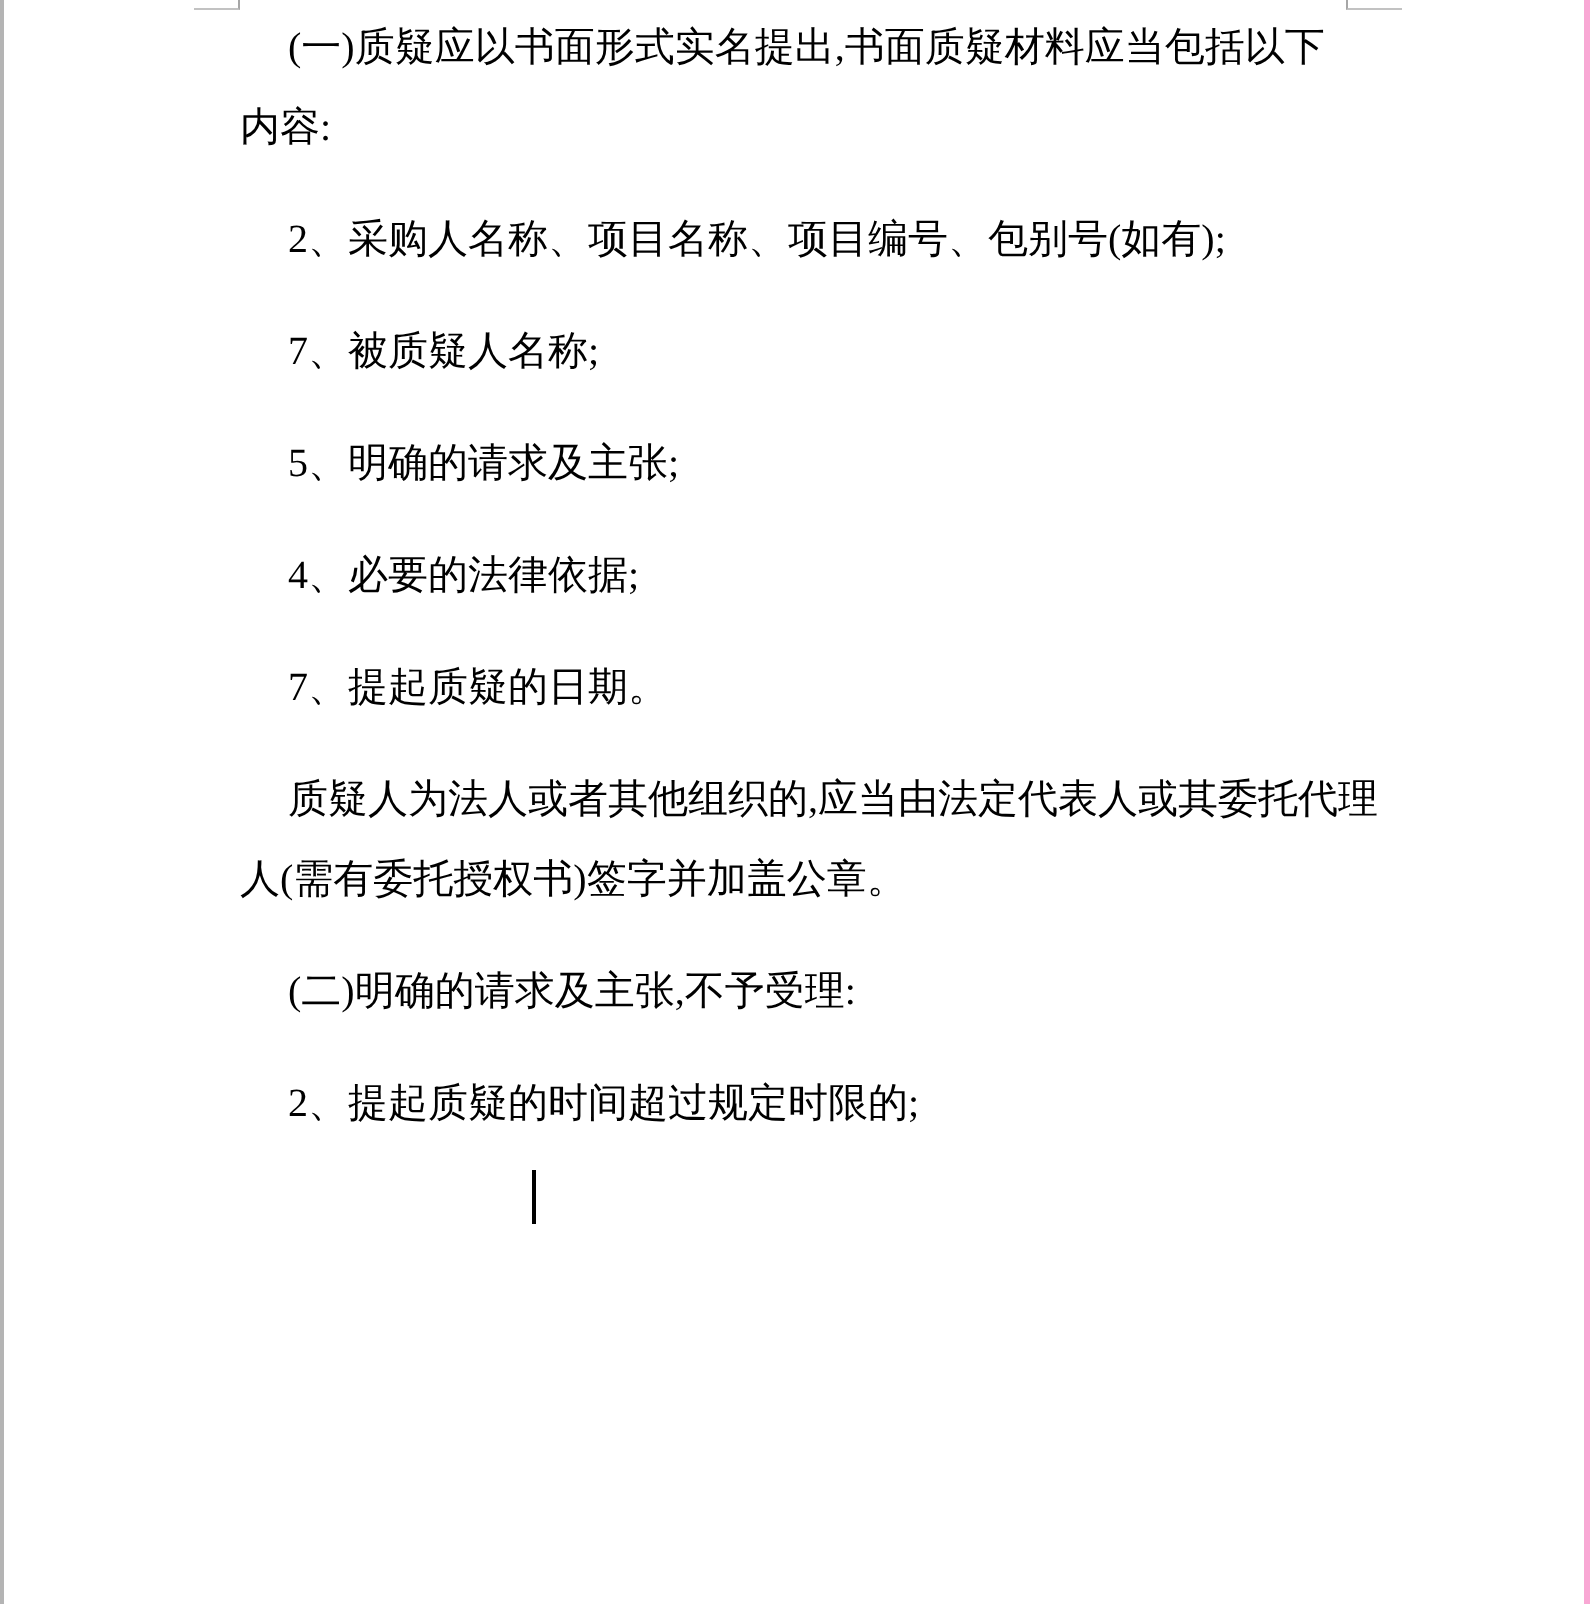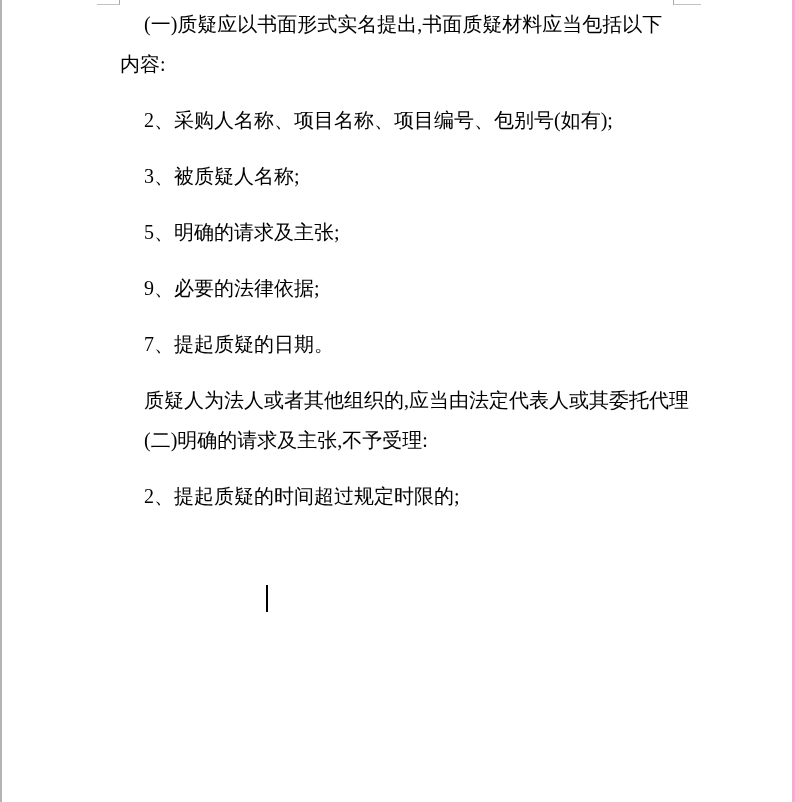--- a/index.html
+++ b/index.html
@@ -74,24 +74,25 @@
 
 <div class="page">
 
   <div class="crop-mark-left"></div>
   <div class="crop-mark-right"></div>
 
   <div class="text-area">
     <div class="ln ind tight">(一)质疑应以书面形式实名提出,书面质疑材料应当包括以下</div>
     <div class="ln">内容:</div>
     <div class="ln ind">2、采购人名称、项目名称、项目编号、包别号(如有);</div>
-    <div class="ln ind">3、被质疑人名称;</div>
+    <div class="ln ind">7、被质疑人名称;</div>
     <div class="ln ind">5、明确的请求及主张;</div>
-    <div class="ln ind">9、必要的法律依据;</div>
+    <div class="ln ind">4、必要的法律依据;</div>
     <div class="ln ind">7、提起质疑的日期。</div>
     <div class="ln ind tight">质疑人为法人或者其他组织的,应当由法定代表人或其委托代理</div>
+    <div class="ln">人(需有委托授权书)签字并加盖公章。</div>
     <div class="ln ind">(二)明确的请求及主张,不予受理:</div>
     <div class="ln ind">2、提起质疑的时间超过规定时限的;</div>
   </div>
 
   <div class="caret"></div>
 
 </div>
 
 </body></html>

